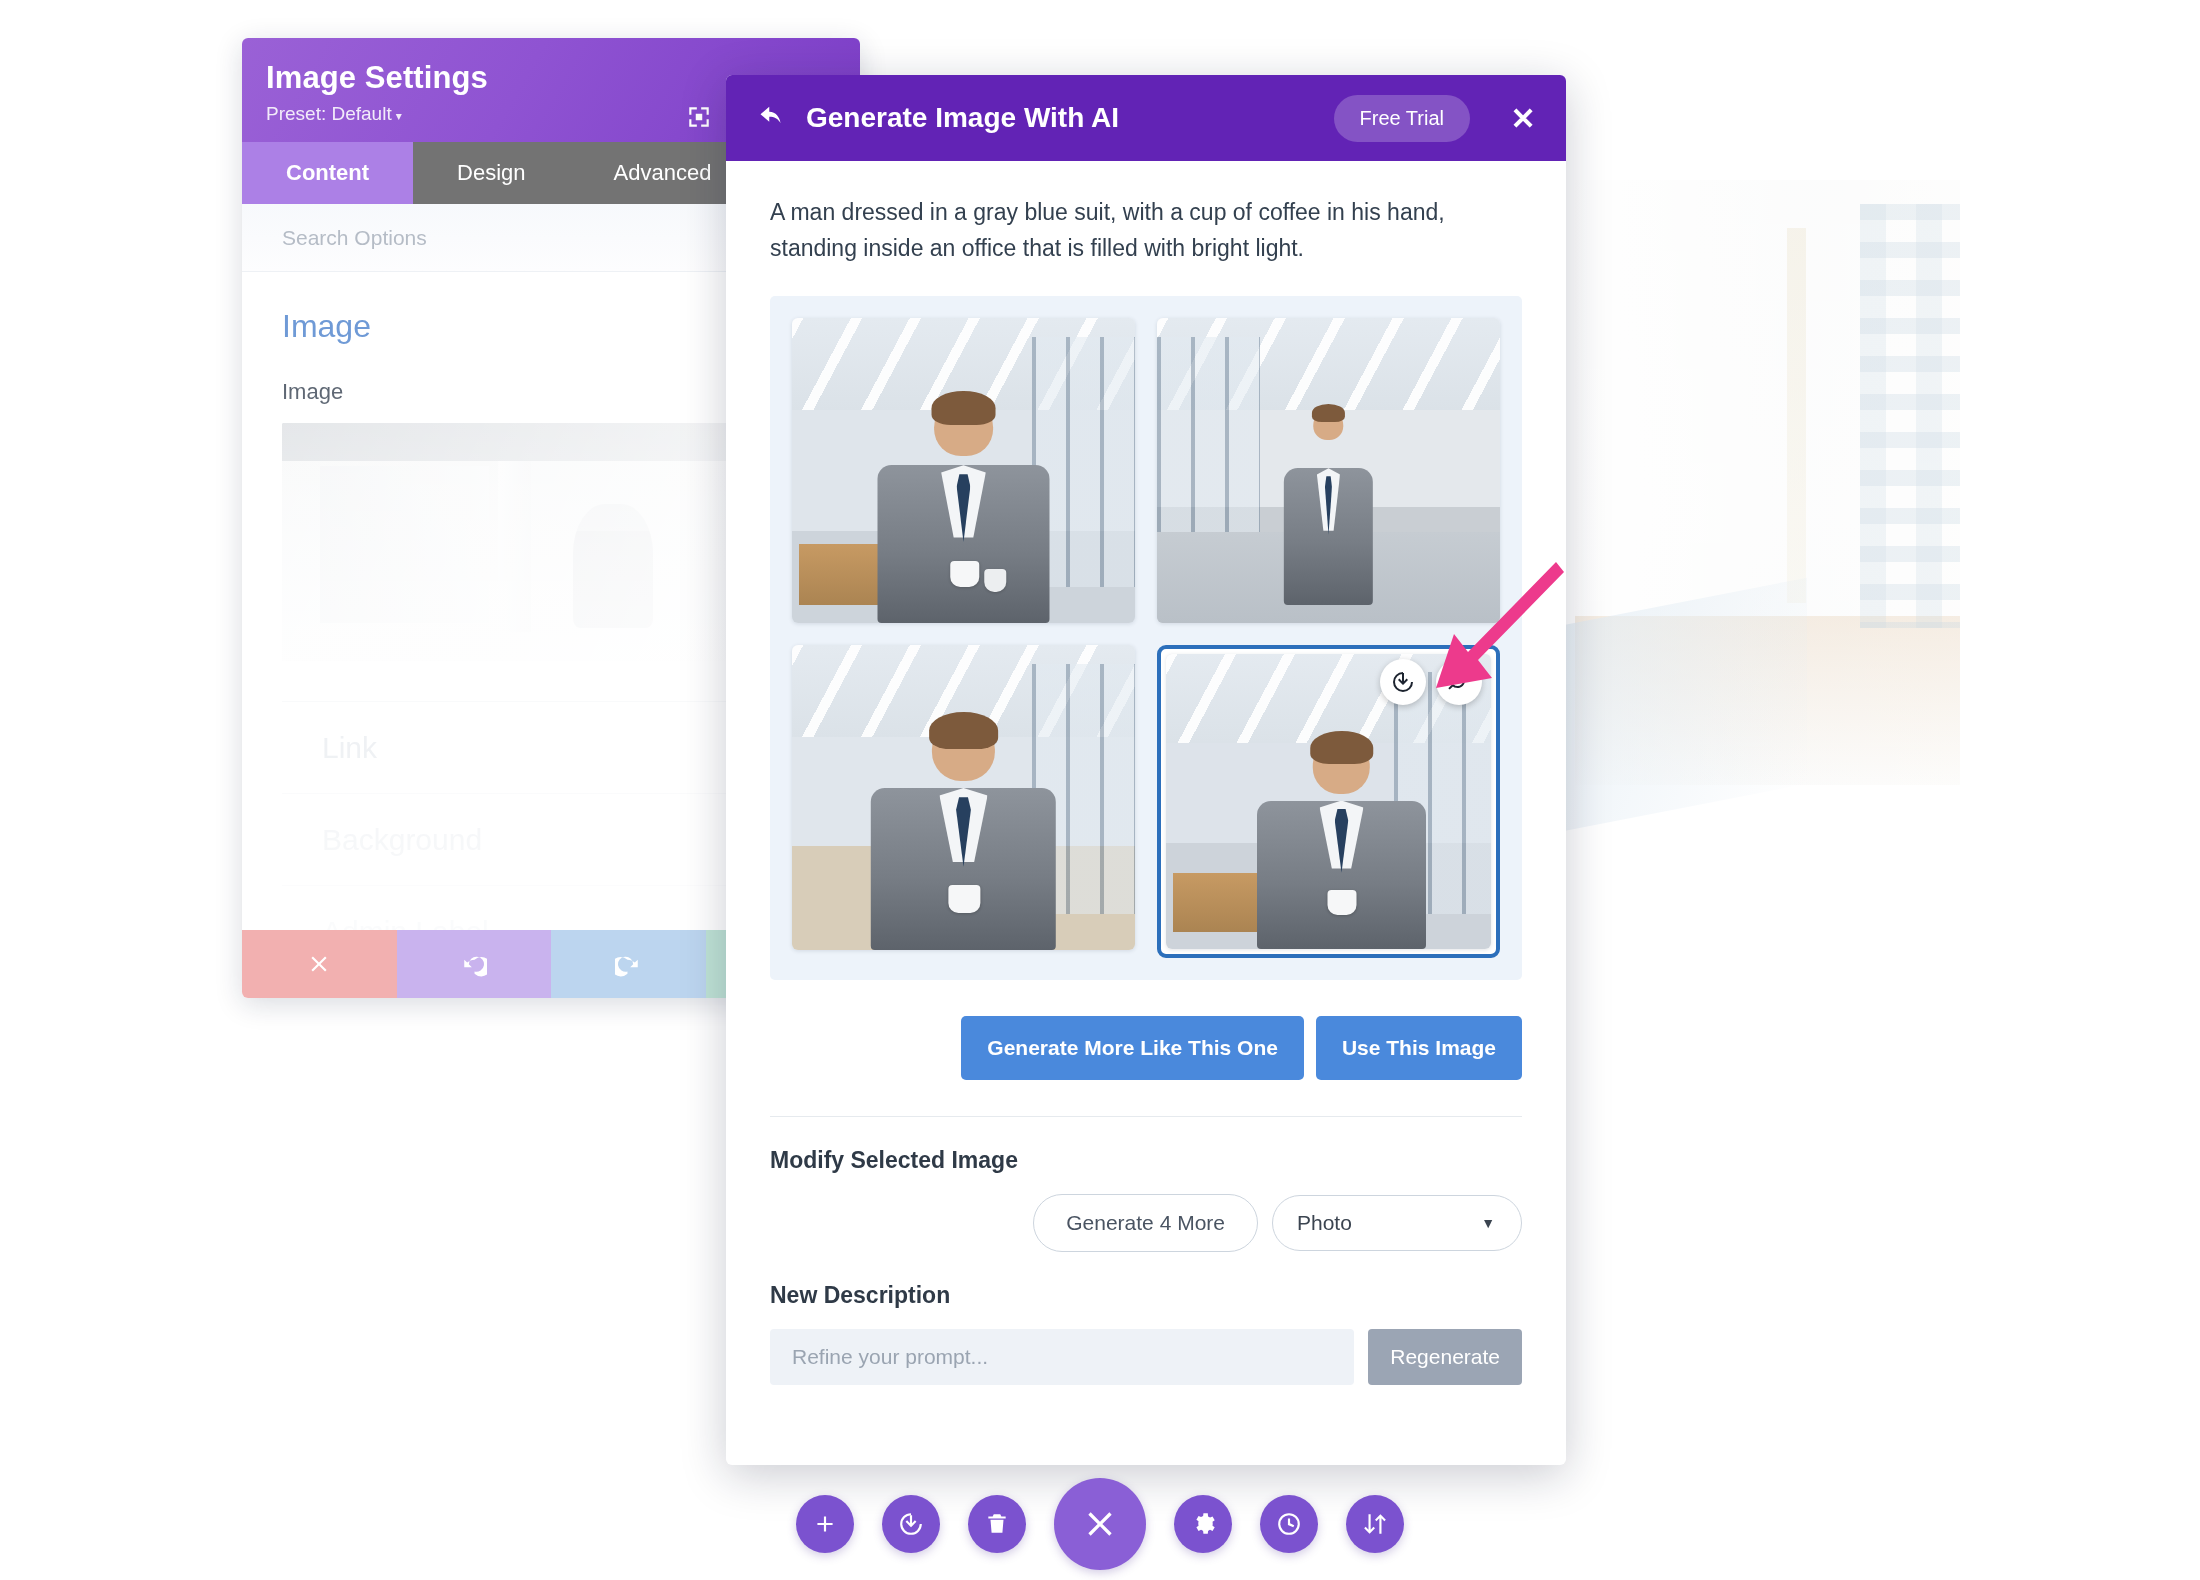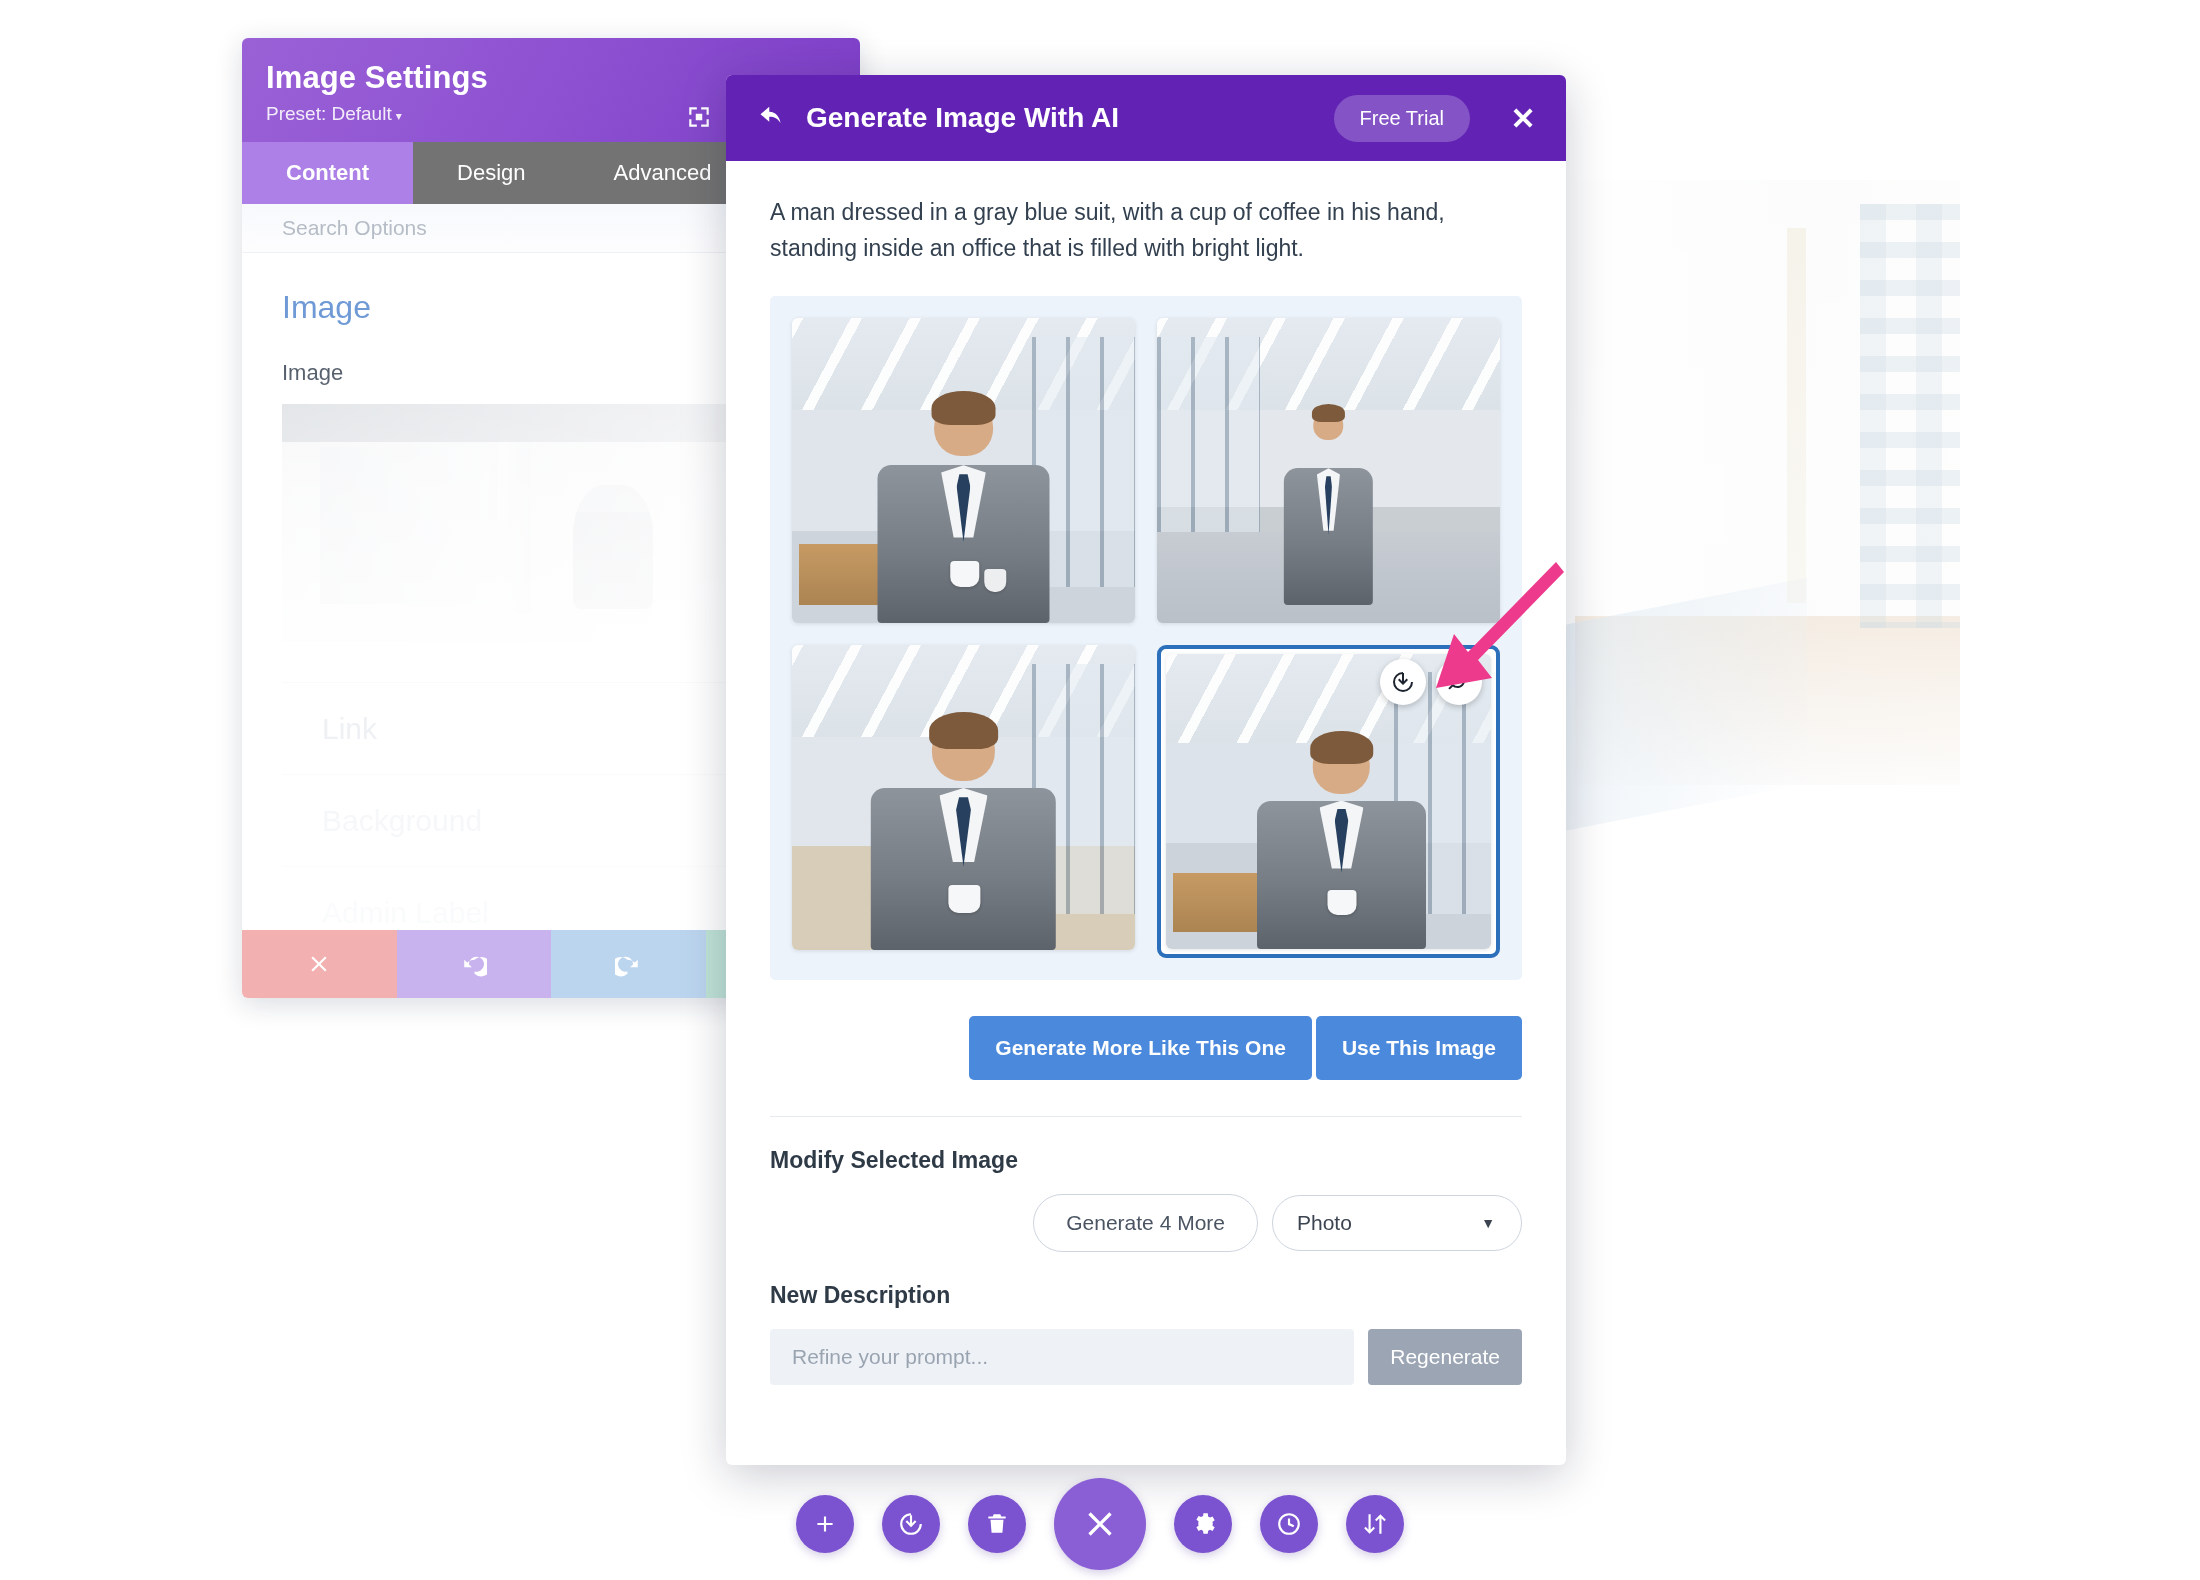--- a/index.html
+++ b/index.html
@@ -63,21 +63,21 @@
     height:62px; display:flex; align-items:stretch;
     background:#737373;
   }
   .sp-tab {
     flex:0 0 auto; padding:0 44px; display:flex; align-items:center;
     color:#ffffff; font-size:22px; font-weight:400;
   }
   .sp-tab.active { background:#ac80e6; font-weight:600; }
 
   .sp-search {
-    height:49px; display:flex; align-items:center; padding-left:40px;
+    height:68px; display:flex; align-items:center; padding-left:40px;
     color:#b5bcc6; font-size:21px;
     background: linear-gradient(to bottom,#f7f9fc,#fdfdfe);
     border-bottom:1px solid #eef1f5;
   }
   .sp-body { padding:36px 40px 0 40px; background:#fff; }
   .sp-section-title { color:#6f9ad6; font-size:32px; font-weight:400; }
   .sp-field-label { color:#4b5563; font-size:22px; margin-top:34px; }
 
   .sp-thumb {
     margin-top:18px; width:470px; height:238px; border-radius:2px;
@@ -243,21 +243,21 @@
   }
   .ovl-btn svg { width:24px; height:24px; fill:#1d2430; }
 
   
   .arrow-ann {
     position:absolute; left:1396px; top:556px; width:170px; height:150px;
     z-index:40; pointer-events:none;
   }
 
   .act-row {
-    display:flex; justify-content:flex-end; gap:4px; margin-top:36px;
+    display:flex; justify-content:flex-end; gap:12px; margin-top:36px;
   }
   .btn-blue {
     background:#4a89dc; color:#ffffff; font-size:21px; font-weight:600;
     padding:20px 26px; border:none; border-radius:5px; cursor:pointer;
     font-family:"Liberation Sans", sans-serif;
   }
   .divider { margin-top:36px; border-top:1px solid #e6eaee; }
 
   .sec-label { margin-top:30px; font-size:23px; color:#2f3a47; font-weight:600; }
 

